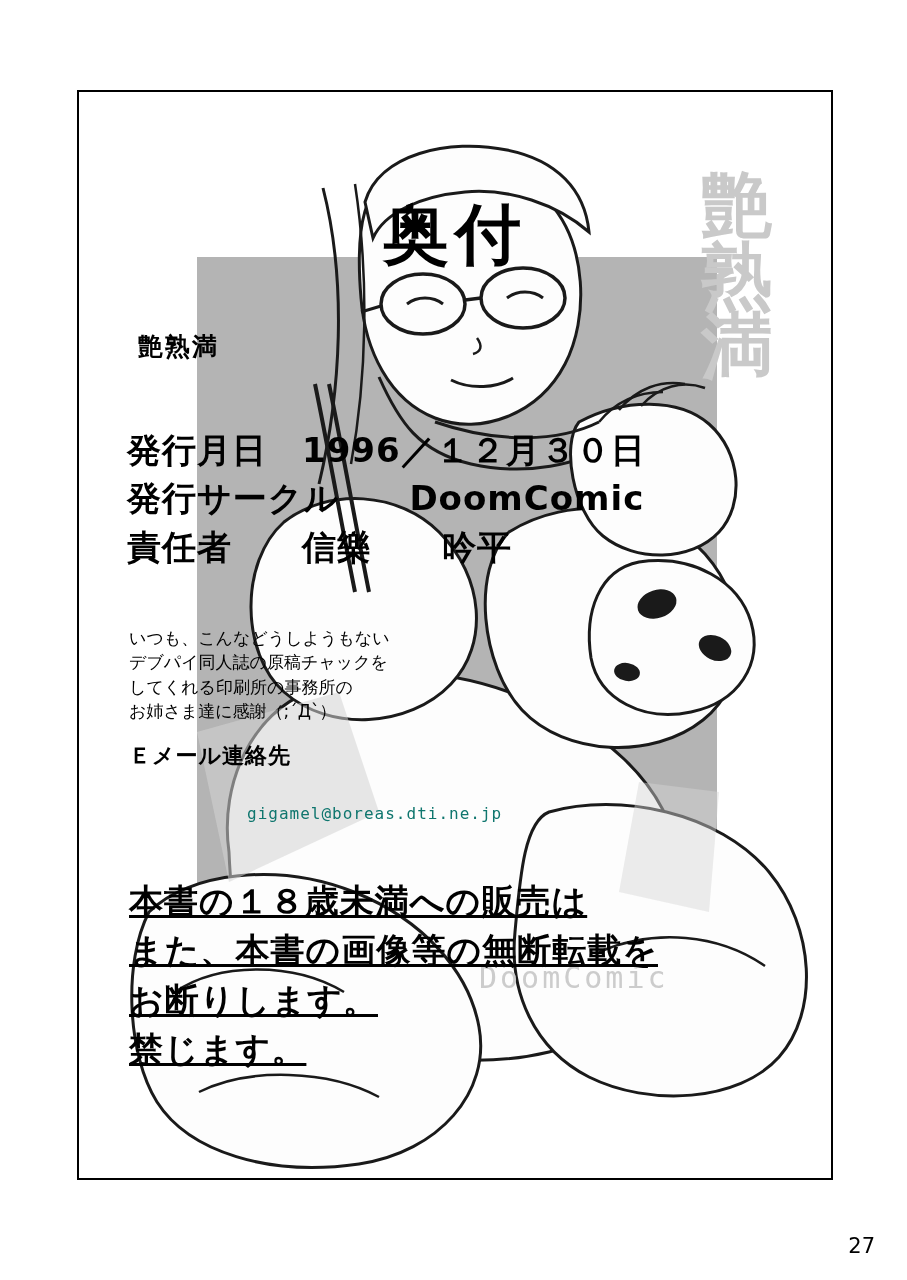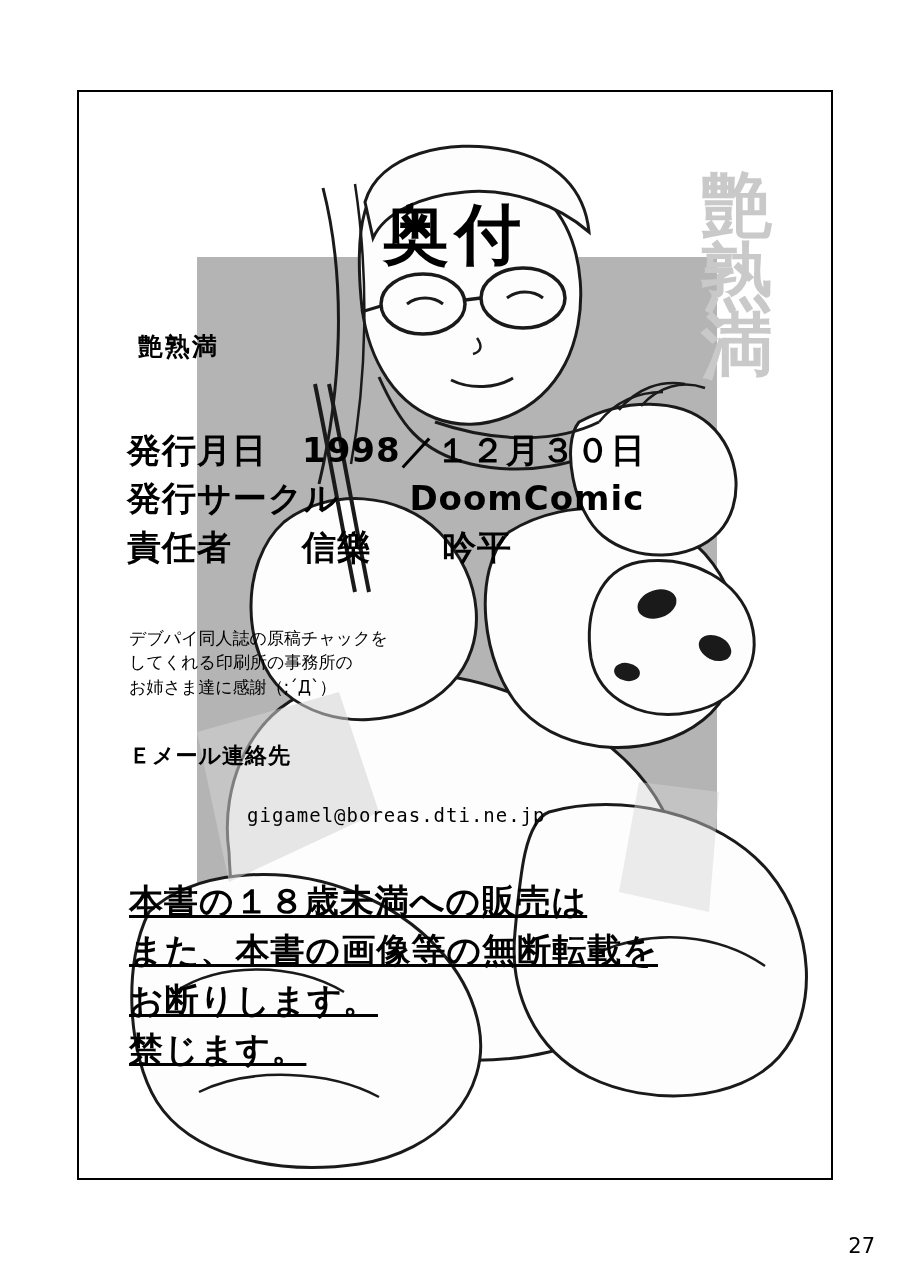--- a/index.html
+++ b/index.html
@@ -140,22 +140,22 @@
     font-size: 22px;
     font-weight: 700;
     color: #000000;
     letter-spacing: 1px;
   }
   .email-address {
     position: absolute;
     left: 168px;
     top: 712px;
     font-family: "DejaVu Sans Mono", monospace;
-    font-size: 19px;
-    color: #000000;
+    font-size: 16px;
+    color: #0f766e;
     letter-spacing: 1px;
   }
 
   .legal-block {
     position: absolute;
     left: 50px;
     top: 785px;
     width: 660px;
     text-decoration: underline;
   }
@@ -246,34 +246,36 @@
           <path d="M560 690 L640 700 L630 820 L540 800 Z" fill="#d4d4d4" opacity="0.45"></path>
         </g>
       </svg>
     </div>
 
     <div class="watermark-vertical">
       <span>艶</span>
       <span>熟</span>
       <span>満</span>
     </div>
+    <div class="watermark-doom">DoomComic</div>
 
     <div class="content">
 
       <div class="doc-title">奥付</div>
 
       <div class="circle-name">艶熟満</div>
 
       <div class="info-block">
-        <div class="info-line">発行月日　1998／１２月３０日</div>
+        <div class="info-line">発行月日　1996／１２月３０日</div>
         <div class="info-line">発行サークル　　DoomComic</div>
         <div class="info-line">責任者　　信樂　　吟平</div>
       </div>
 
       <div class="note-block">
+        <div class="note-line">いつも、こんなどうしようもない</div>
         <div class="note-line">デブパイ同人誌の原稿チャックを</div>
         <div class="note-line">してくれる印刷所の事務所の</div>
         <div class="note-line">お姉さま達に感謝（;´Д`）</div>
       </div>
 
       <div class="email-heading">Ｅメール連絡先</div>
       <div class="email-address">gigamel@boreas.dti.ne.jp</div>
 
       <div class="legal-block">
         <div class="legal-line">本書の１８歳未満への販売は</div>

